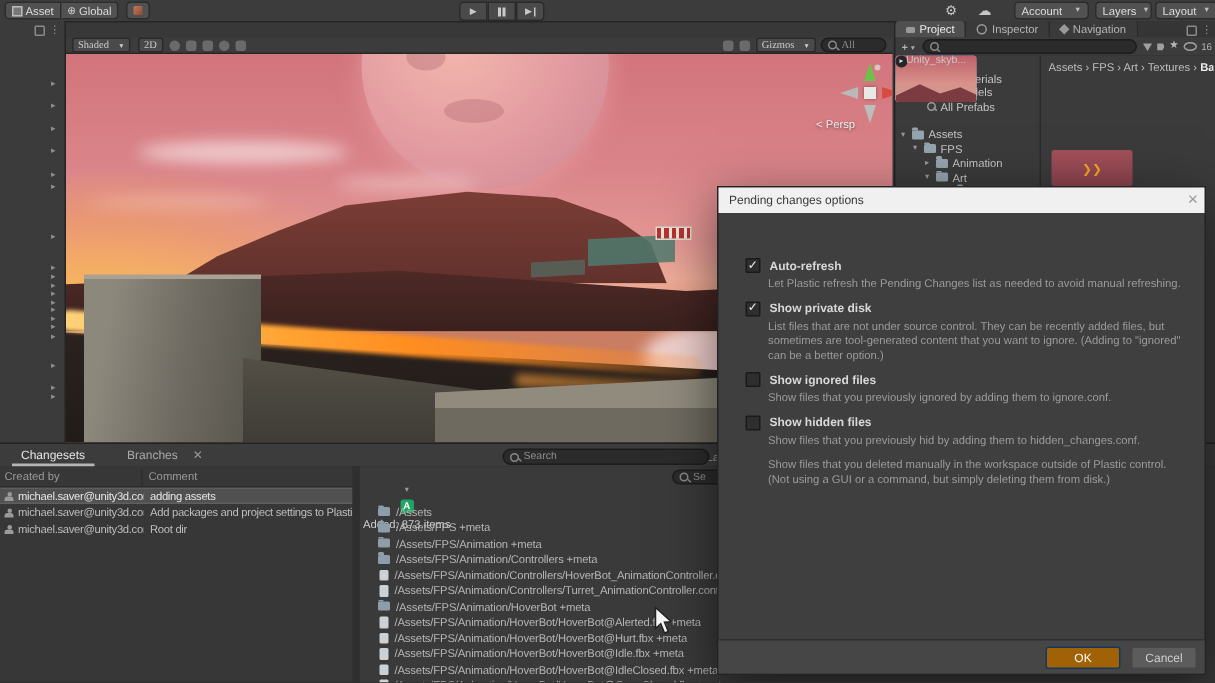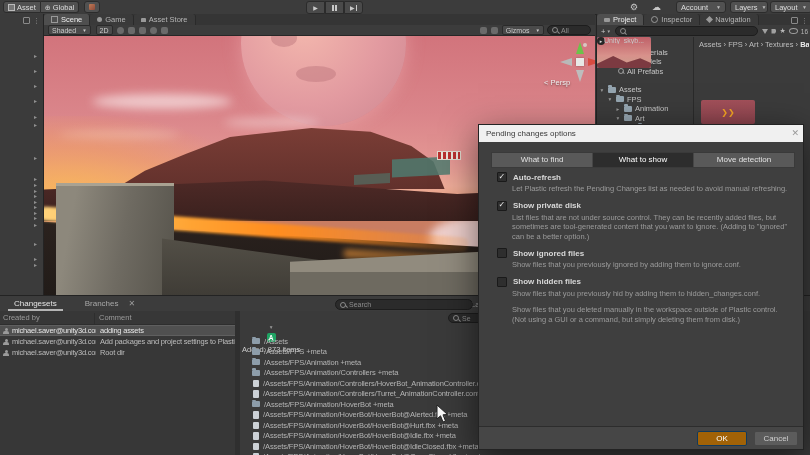--- a/index.html
+++ b/index.html
@@ -31,21 +31,21 @@
   .lockbox{width:5px;height:5px;border:1px solid #8a8a8a;border-radius:1px;}
   .kebab{color:#9a9a9a;font-size:7px;line-height:5px;}
   .harrow{position:absolute;left:34px;font-size:6px;color:#8f8f8f;line-height:6px;}
   
   .scenetabs{left:44px;top:14px;width:551px;height:11px;background:#353535;display:flex;align-items:flex-end;}
   .stab{display:flex;align-items:center;gap:3px;height:11px;padding:0 7px;font-size:7.5px;color:#b5b5b5;background:#3a3a3a;border-right:1px solid #2a2a2a;border-radius:3px 3px 0 0;}
   .ton-true{background:#4f4f4f;color:#eee;}
   .sticon-scene{width:5px;height:5px;border:1px solid #999;}
   .sticon-game{width:5px;height:5px;border-radius:50%;background:#999;}
   .sticon-store{width:5px;height:4px;background:#999;border-radius:1px 1px 0 0;}
-  .scenetb{left:44px;top:25px;width:551px;height:10px;background:#3c3c3c;border-bottom:1px solid #272727;display:flex;align-items:center;font-size:7px;color:#ccc;}
+  .scenetb{left:44px;top:25px;width:551px;height:10px;background:#3c3c3c;border-bottom:1px solid #272727;display:flex;align-items:center;font-size:7px;color:#ccc;font-family:Liberation Serif, serif;}
   .sdd{display:inline-flex;align-items:center;background:#4a4a4a;border:1px solid #2a2a2a;border-radius:2px;height:8px;padding:0 3px;margin-left:4px;font-size:7px;}
   .sdd .car{font-size:4.5px;margin-left:6px;}
   .s2d{margin-left:5px;background:#4a4a4a;border:1px solid #2a2a2a;border-radius:2px;height:8px;padding:0 3px;display:inline-flex;align-items:center;}
   .sico{width:7px;height:7px;margin-left:4px;background:#6a6a6a;border-radius:2px;}
   .sico.round{border-radius:50%;}
   .spacer{flex:1;}
   .searchbox{display:inline-flex;align-items:center;background:#2b2b2b;border:1px solid #1d1d1d;border-radius:6px;height:8px;padding:0 4px;color:#999;}
   .mag{width:4px;height:4px;border:1px solid #8a8a8a;border-radius:50%;position:relative;margin-right:3px;flex:none;}
   .mag::after{content:"";position:absolute;left:3.5px;top:3.5px;width:3px;height:1px;background:#8a8a8a;transform:rotate(45deg);}
   .sinput{background:transparent;border:none;outline:none;color:#bbb;font-size:7px;width:100%;padding:0;font-family:inherit;}
@@ -267,37 +267,20 @@
 
       <span class="harrow" style="top: 208px;">▸</span>
 
       <span class="harrow" style="top: 227px;">▸</span>
 
       <span class="harrow" style="top: 242px;">▸</span>
 
       <span class="harrow" style="top: 248px;">▸</span>
     </div>
 
-  <div class="abs scenetabs">
-
-      <span class="stab ton-true">
-        <span class="sticon-scene"></span>
-        <span>Scene</span>
-      </span>
-
-      <span class="stab ton-false">
-        <span class="sticon-game"></span>
-        <span>Game</span>
-      </span>
-
-      <span class="stab ton-false">
-        <span class="sticon-store"></span>
-        <span>Asset Store</span>
-      </span>
-    </div>
 
   <div class="abs scenetb">
     <span class="sdd">
       <span>Shaded</span>
         <span class="car">▼</span>
     </span>
     <span class="s2d">2D</span>
     <span class="sico round"></span>
     <span class="sico"></span>
     <span class="sico"></span>
@@ -603,28 +586,20 @@
           </div>
         </div>
     </div>
   </div>
 
   <div class="abs dialog">
     <div class="dtitle">
       <span>Pending changes options</span>
       <span class="dclose">✕</span>
     </div>
-    <div class="dtabs">
-
-        <span class="dtab don-false">What to find</span>
-
-        <span class="dtab don-true">What to show</span>
-
-        <span class="dtab don-false">Move detection</span>
-      </div>
     <div class="dopts">
 
         <div class="opt">
           <div class="optrow">
             <span class="cb cb-true"></span>
             <span class="optlabel">Auto-refresh</span>
           </div>
           <div class="optdesc">Let Plastic refresh the Pending Changes list as needed to avoid manual refreshing.</div>
         </div>
 

